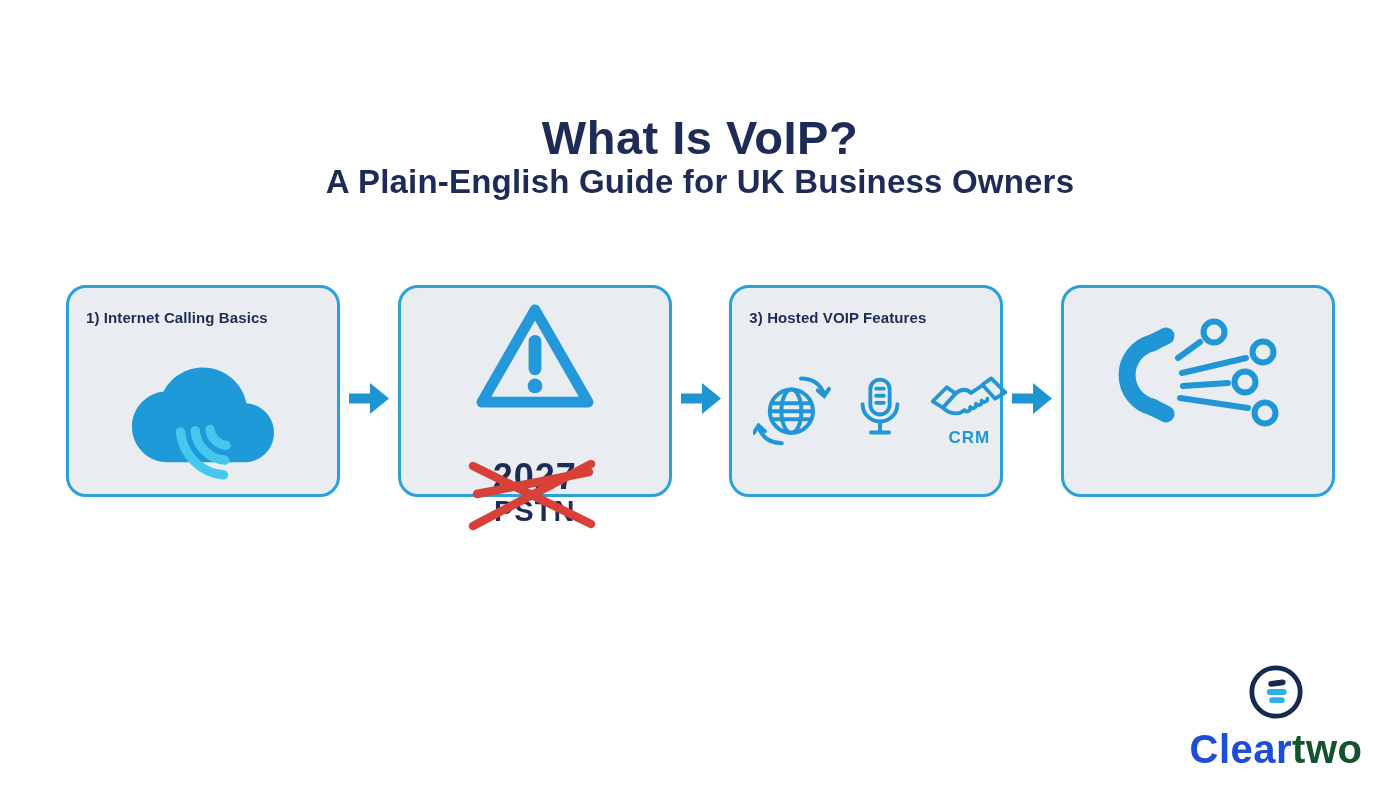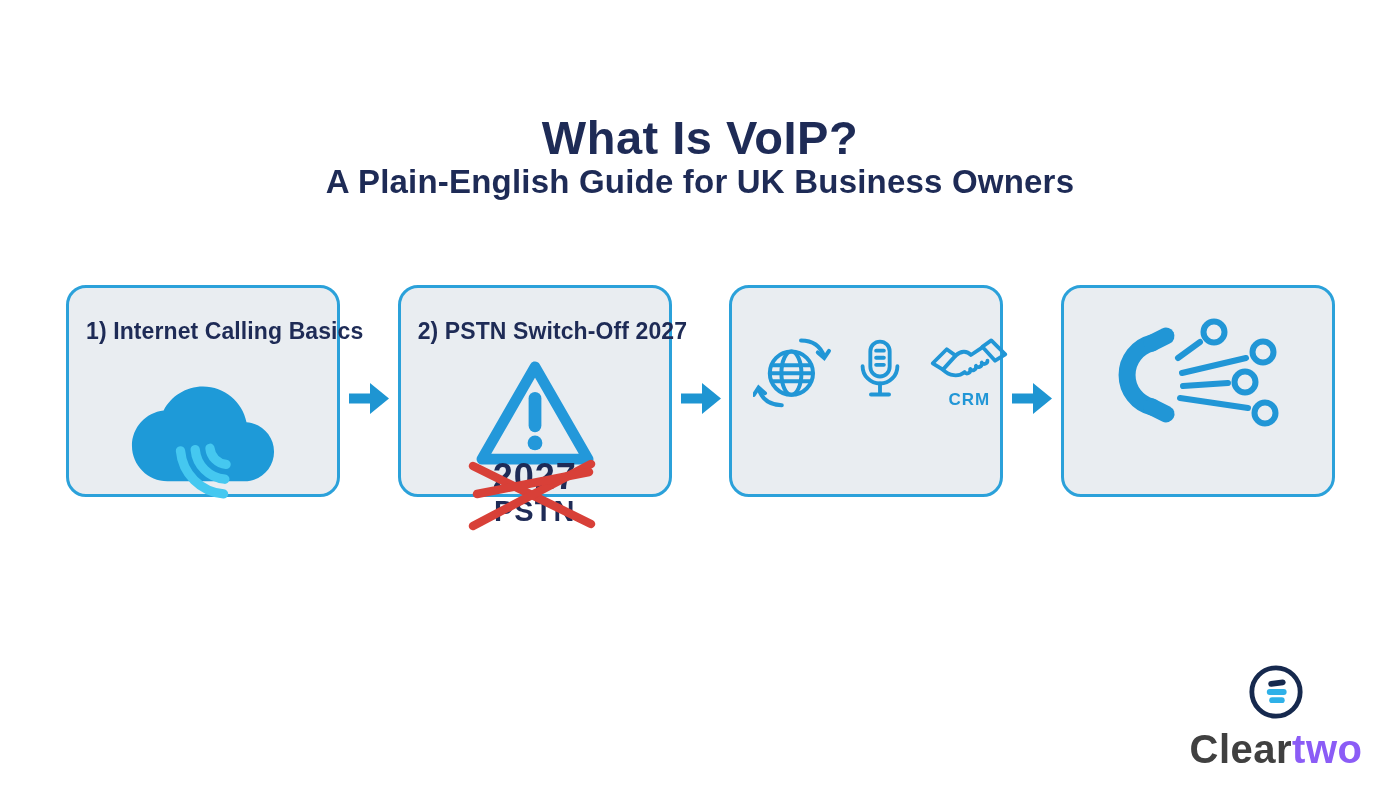--- a/index.html
+++ b/index.html
@@ -19,22 +19,22 @@
   .steps {
     position:absolute; top:285px; left:66px; width:1269px; height:212px;
     display:flex; justify-content:space-between; align-items:flex-start;
   }
   .card {
     position:relative; width:274px; height:212px;
     background:#E9EDF1; border:3px solid #2BA1DA; border-radius:20px;
     flex:0 0 auto;
   }
   .card-title {
-    padding:30px 16px 0 17px;
-    font-size:23px; font-weight:bold; color:#1E2B56; letter-spacing:0.1px;
+    padding:21px 16px 0 17px;
+    font-size:15px; font-weight:bold; color:#1E2B56; letter-spacing:0.1px;
     white-space:nowrap;
   }
   .arrow-gap {
     flex:1 1 auto; display:flex; align-items:center; justify-content:center;
     height:212px; padding-top:14px;
   }
 
   .icon-center { display:flex; justify-content:center; }
 
   
@@ -59,22 +59,22 @@
   .handshake-block { display:flex; flex-direction:column; align-items:center; }
   .crm-label { font-size:17px; font-weight:bold; color:#2196D6; letter-spacing:1px; margin-top:0px; }
 
   
   .phone-wrap { margin-top:30px; }
 
   
   .logo { position:absolute; top:663px; left:1150px; width:252px; text-align:center; }
   .logo-mark { display:inline-block; }
   .wordmark { margin-top:4px; font-size:40px; font-weight:bold; letter-spacing:0.5px; line-height:1; }
-  .wordmark .w1 { color:#404040; }
-  .wordmark .w2 { color:#8b5cf6; }
+  .wordmark .w1 { color:#1d4ed8; }
+  .wordmark .w2 { color:#14532d; }
 </style>
 </head>
 <body>
 
 <div class="canvas">
 
   <div class="header">
     <h1>What Is VoIP?</h1>
     <h2>A Plain-English Guide for UK Business Owners</h2>
   </div>
@@ -95,21 +95,20 @@
       </div>
     </div>
 
     <div class="arrow-gap">
       <svg width="40" height="31" viewBox="0 0 40 31">
         <polygon points="0,10.5 21,10.5 21,0 40,15.5 21,31 21,20.5 0,20.5" fill="#1E95D2"></polygon>
       </svg>
     </div>
 
     <div class="card">
-      <div class="card-title">2) PSTN Switch-Off 2027</div>
       <div class="icon-center tri-wrap">
         <svg width="128" height="112" viewBox="0 0 130 114">
           <path d="M 65 10 L 119 104 L 11 104 Z" fill="none" stroke="#2398DA" stroke-width="11" stroke-linejoin="round"></path>
           <line x1="65" y1="42" x2="65" y2="70" stroke="#2398DA" stroke-width="13" stroke-linecap="round"></line>
           <circle cx="65" cy="87.5" r="7.5" fill="#2398DA"></circle>
         </svg>
       </div>
       <div class="year">2027</div>
       <div class="pstn">PSTN</div>
       <svg class="x-overlay" viewBox="0 0 140 80">
@@ -121,20 +120,21 @@
       </svg>
     </div>
 
     <div class="arrow-gap">
       <svg width="40" height="31" viewBox="0 0 40 31">
         <polygon points="0,10.5 21,10.5 21,0 40,15.5 21,31 21,20.5 0,20.5" fill="#1E95D2"></polygon>
       </svg>
     </div>
 
     <div class="card">
+      <div class="card-title">3) Hosted VOIP Features</div>
       <div class="feature-row">
 
         <span>
           <svg width="80" height="82" viewBox="0 0 100 100">
             <g stroke="#2196D6" stroke-width="5" fill="none" stroke-linecap="round">
               <circle cx="48" cy="54" r="27"></circle>
               <ellipse cx="48" cy="54" rx="12.5" ry="27"></ellipse>
               <line x1="24" y1="44" x2="72" y2="44"></line>
               <line x1="21.5" y1="54" x2="74.5" y2="54"></line>
               <line x1="24" y1="64" x2="72" y2="64"></line>

